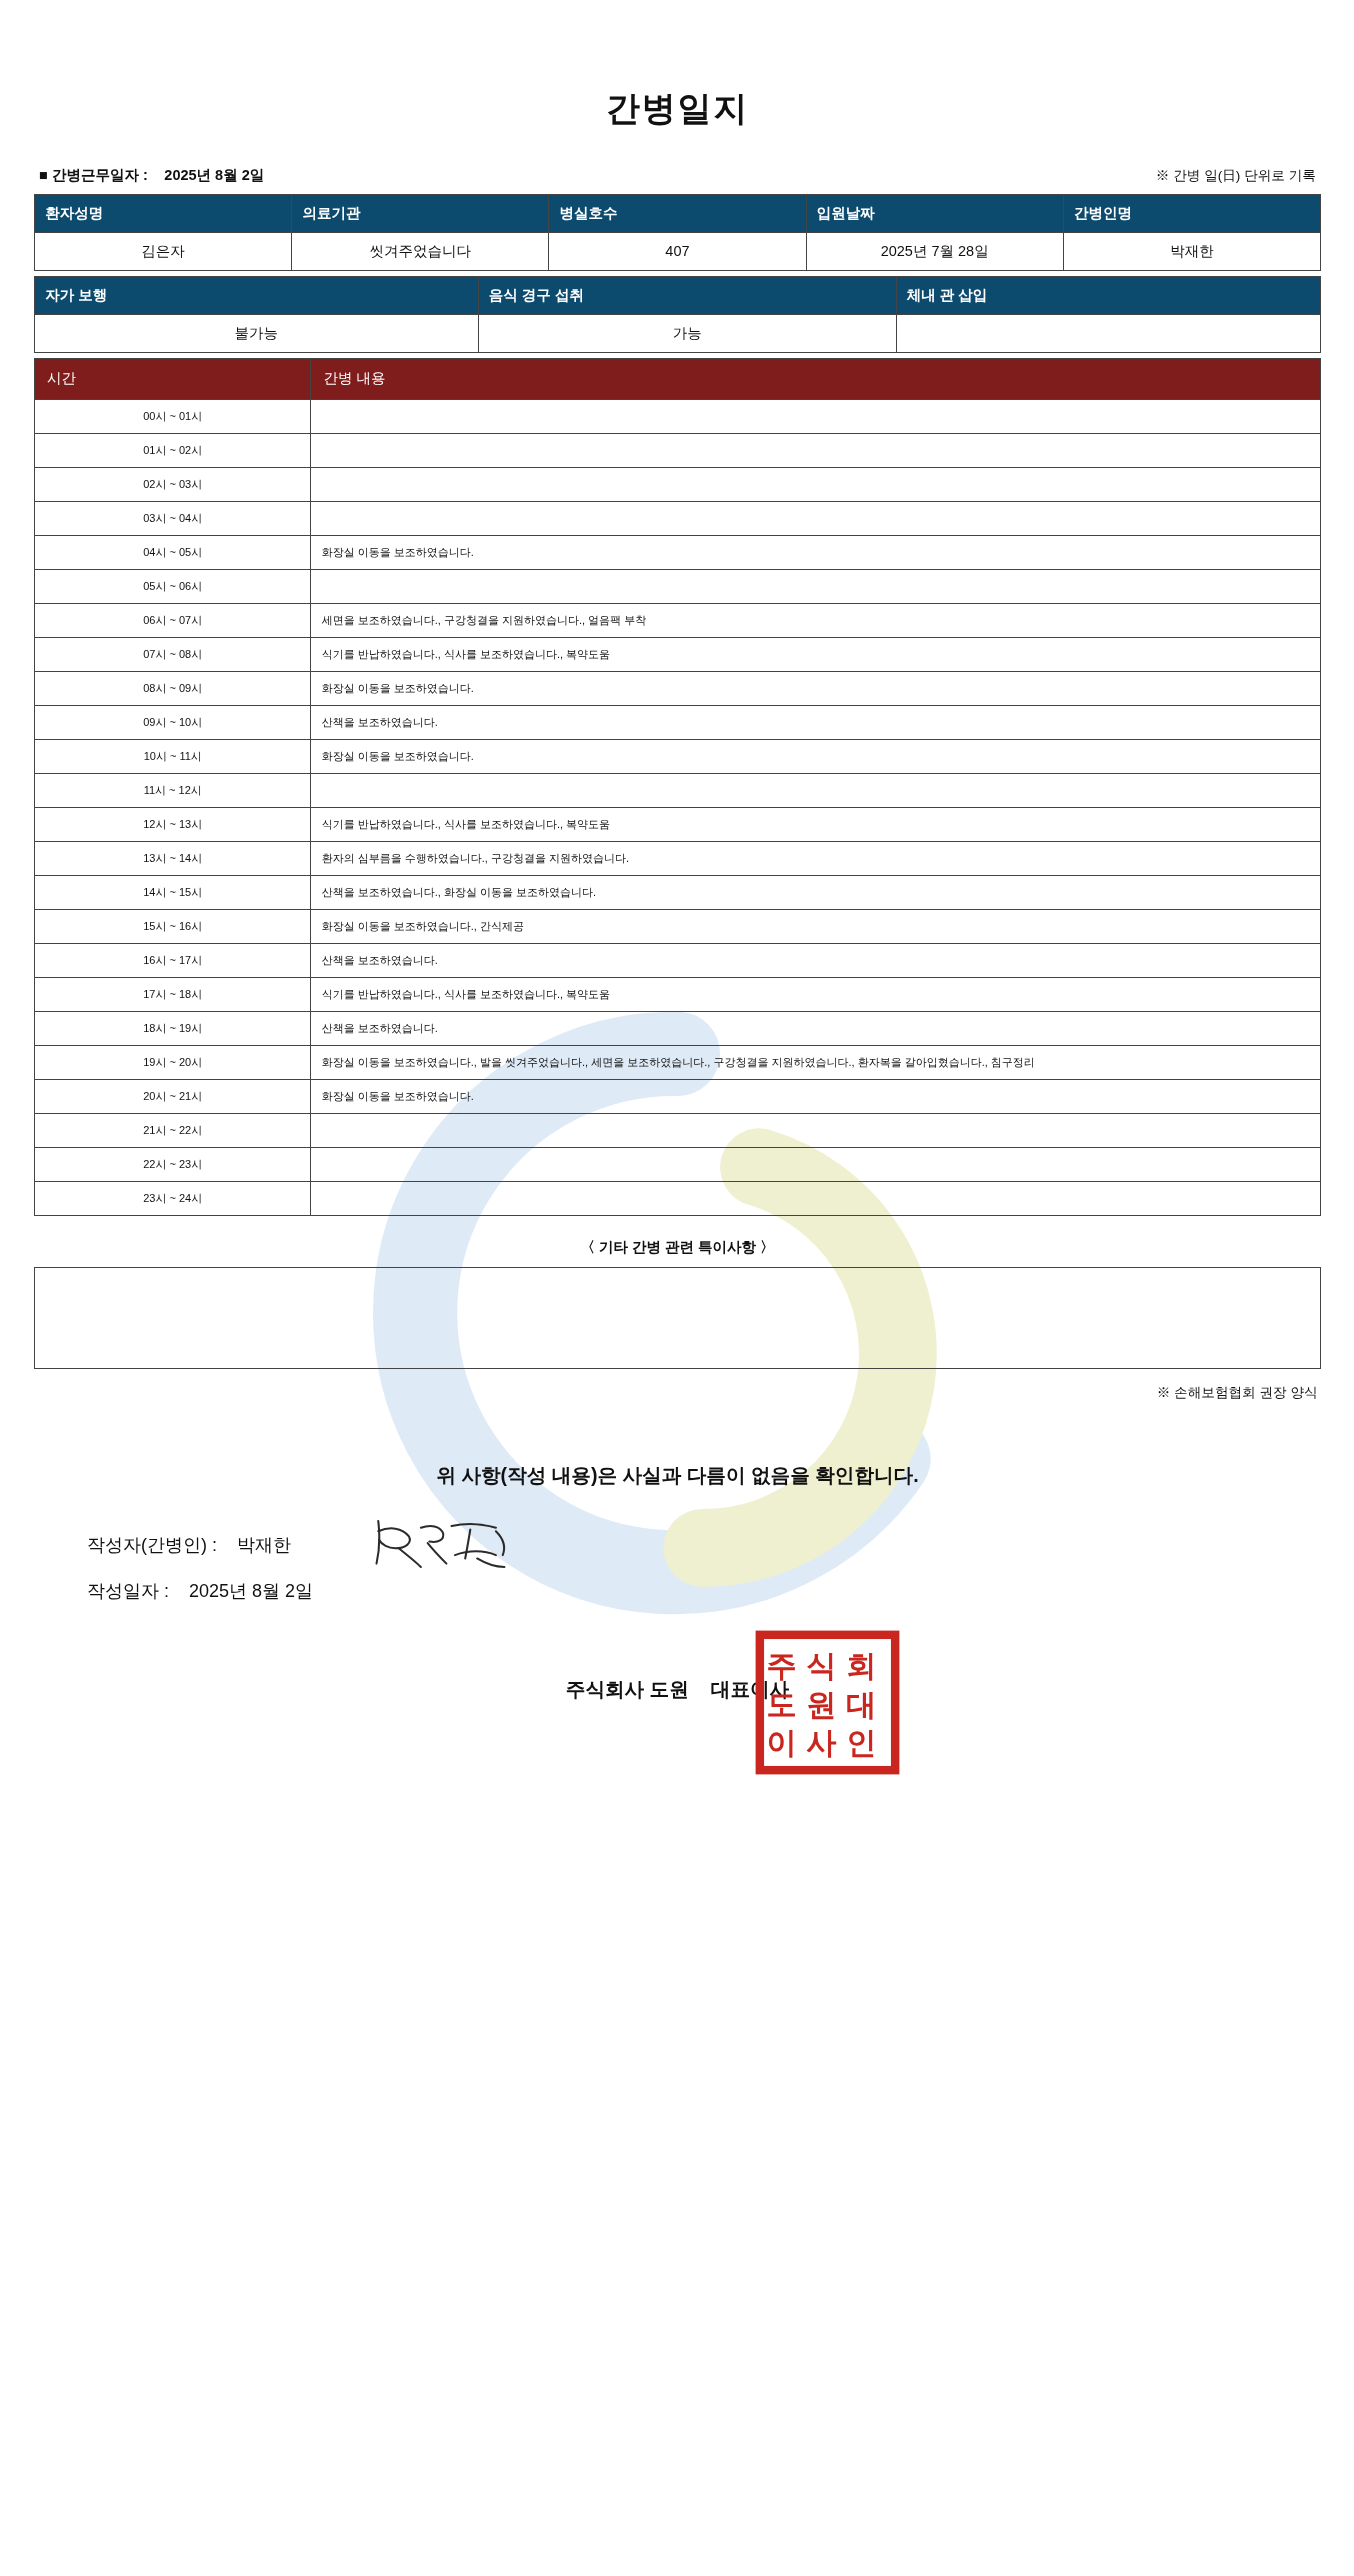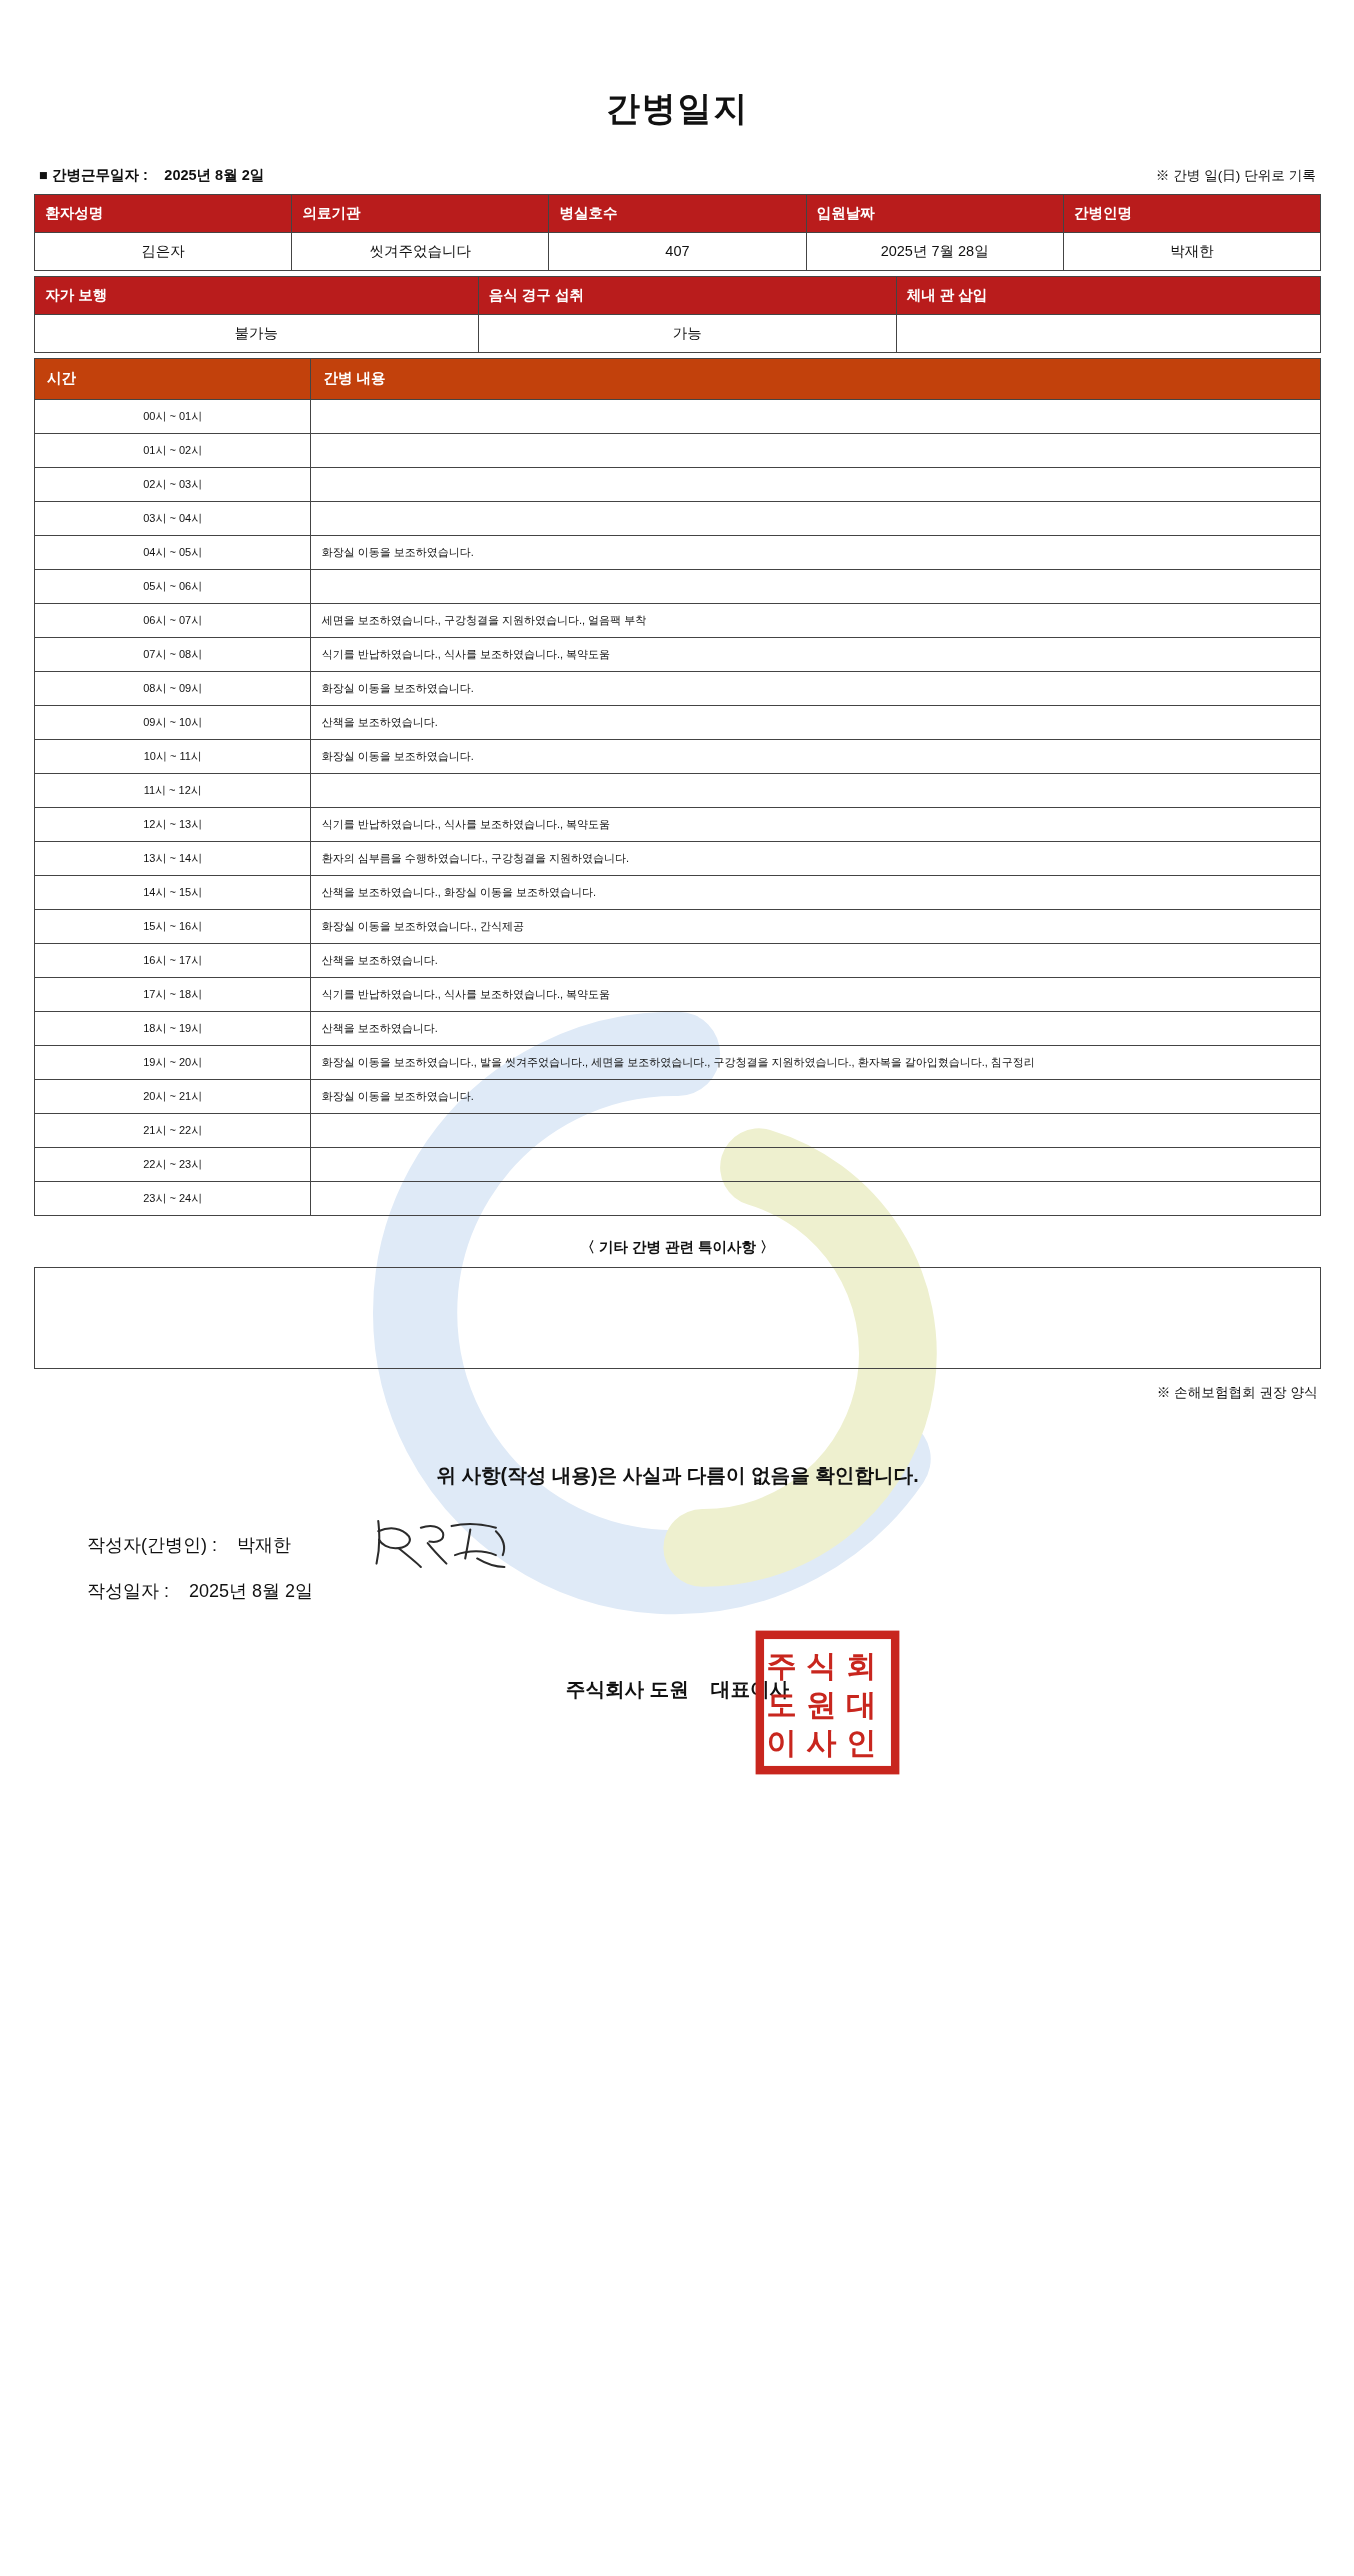--- a/index.html
+++ b/index.html
@@ -56,45 +56,45 @@
     border-collapse: collapse;
     table-layout: fixed;
   }
   table.grid th, table.grid td {
     border: 0.9px solid #444444;
     font-size: 14.5px;
     padding: 8.5px 10.2px;
     vertical-align: middle;
   }
   table.grid th {
-    background: #b91c1c;
+    background: #0c4a6e;
     color: #ffffff;
     text-align: left;
     font-weight: bold;
     height: 38px;
   }
   table.grid td {
     text-align: center;
     height: 38px;
   }
 
   .tbl-gap { height: 5.1px; }
 
   
   table.timetbl {
     width: 100%;
     border-collapse: collapse;
     table-layout: fixed;
     margin-top: 5.1px;
   }
   table.timetbl th {
-    background: #c2410c;
+    background: #7f1d1d;
     color: #ffffff;
     text-align: left;
-    font-weight: bold;
+    font-weight: normal;
     font-size: 14.5px;
     border: 0.9px solid #444444;
     padding: 8.5px 12px;
     height: 41px;
   }
   table.timetbl td {
     border: 0.9px solid #444444;
     font-size: 11px;
     padding: 6.8px 10.2px;
     height: 34px;

